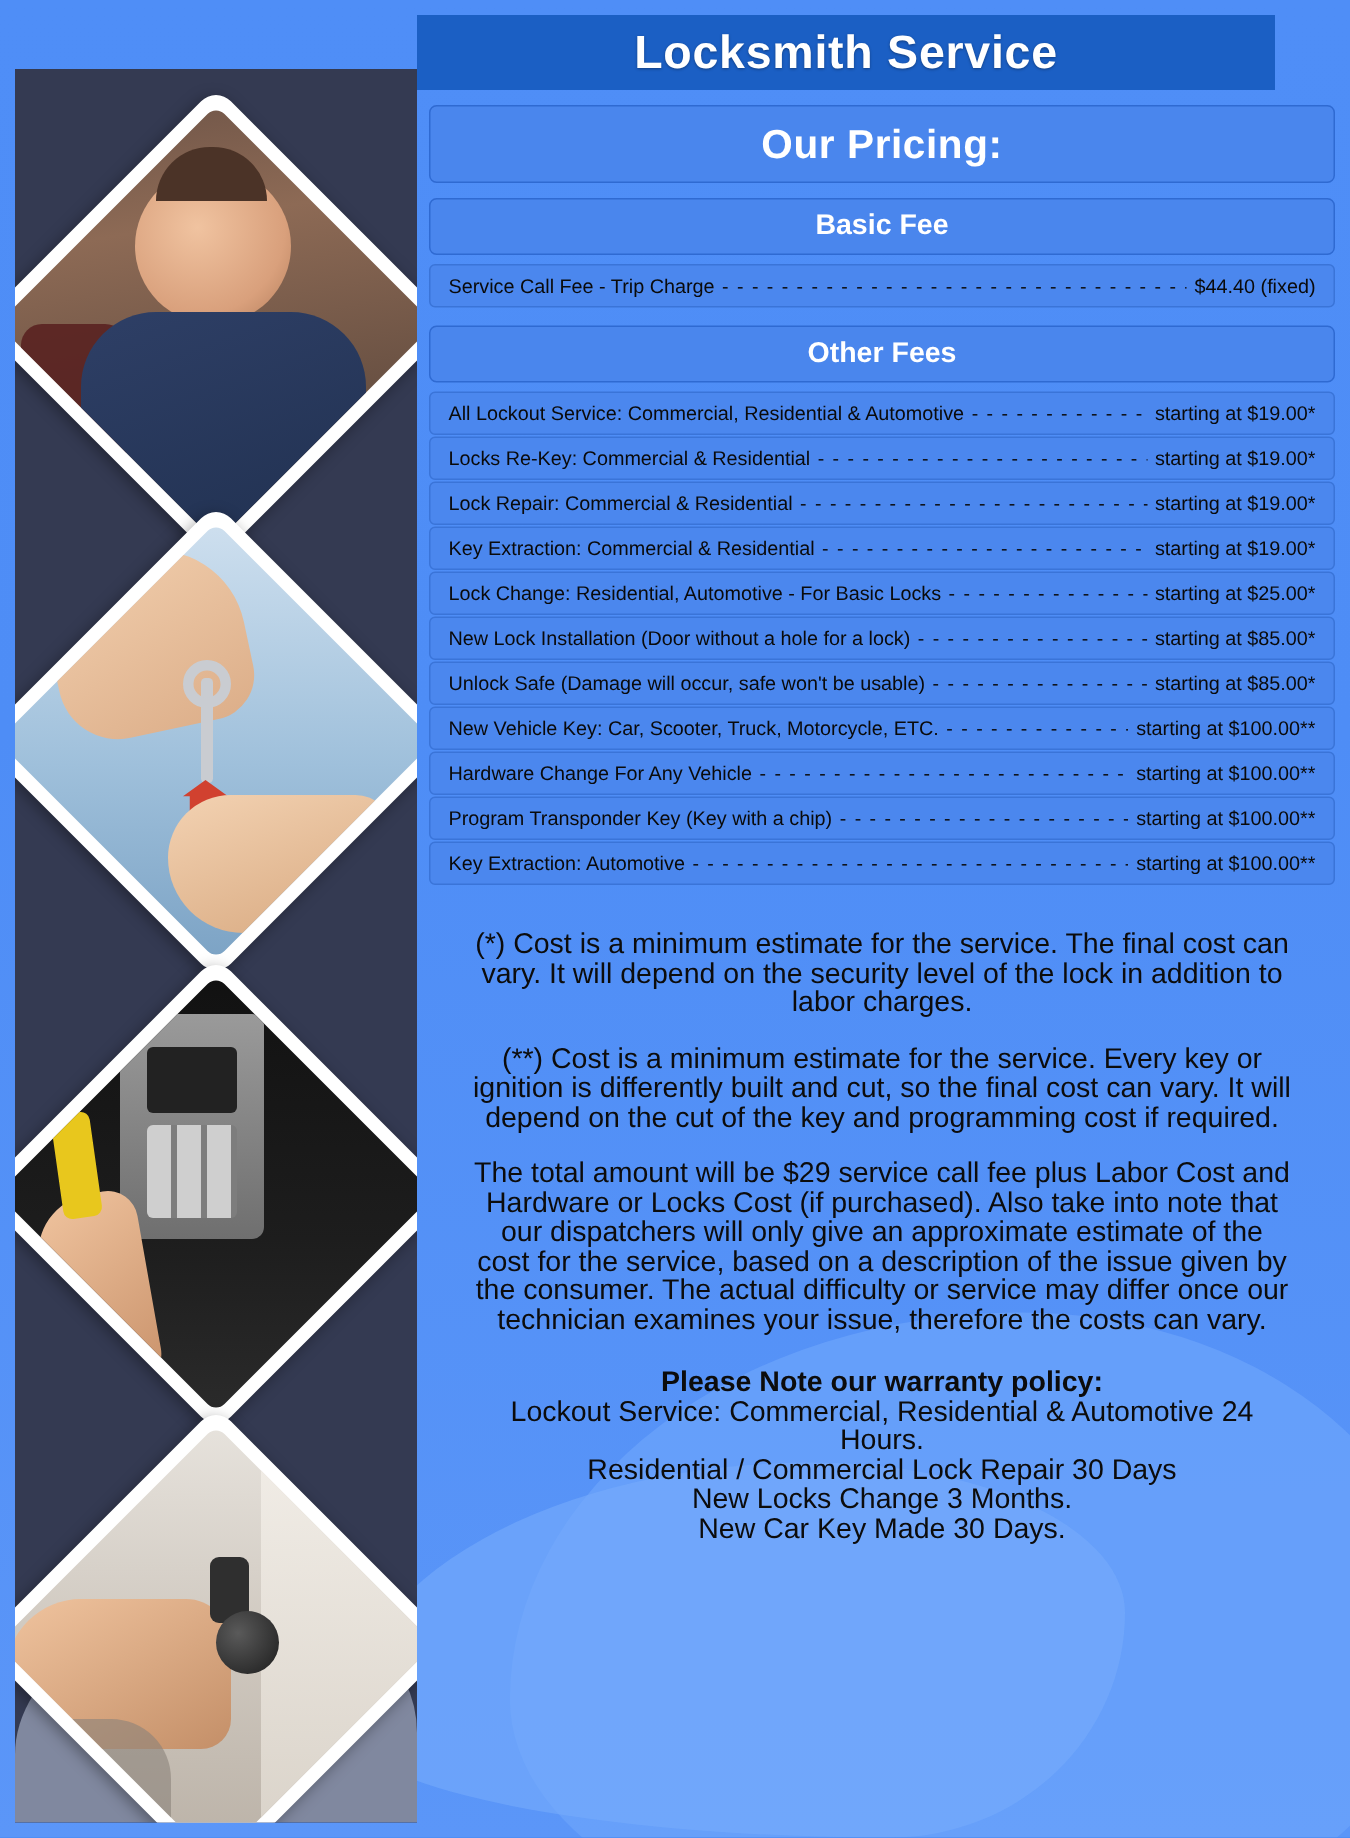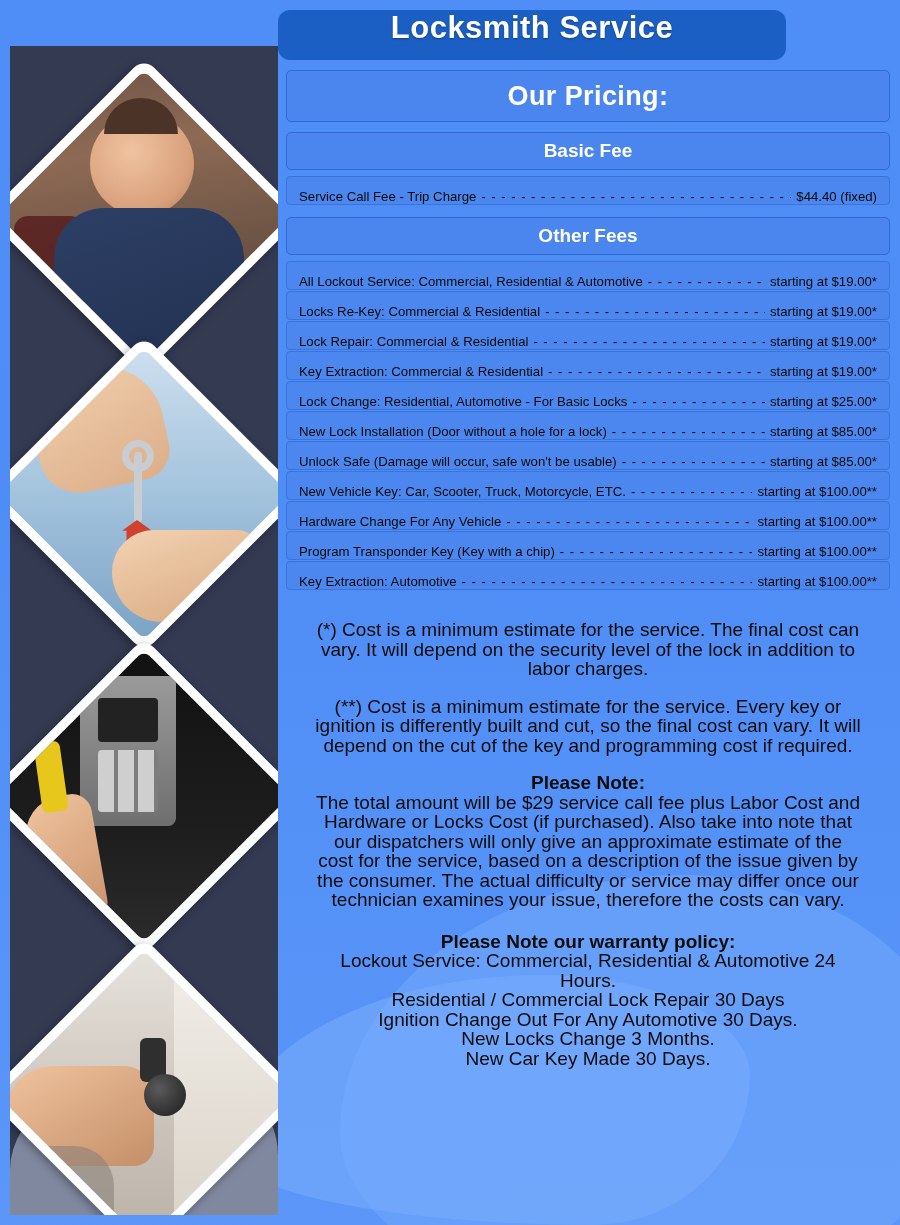--- a/index.html
+++ b/index.html
@@ -38,27 +38,27 @@
     background: #77acfc;
     border-radius: 60% 40% 30% 70% / 70% 40% 60% 30%;
     opacity: .6;
     pointer-events: none;
   }
   
   .header {
     position: absolute;
     left: 278px;
     top: 10px;
-    width: 508px;
+    width: 572px;
     height: 50px;
     background: #1b5fc4;
     display: flex;
+    align-items: center;
     justify-content: center;
     z-index: 5;
-    border-radius: 12px;
   }
   .header .title {
     color: #ffffff;
     font-size: 31px;
     font-weight: bold;
     letter-spacing: .5px;
     text-shadow: 0 1px 2px rgba(0,0,0,.35);
   }
   
   .left-col {
@@ -218,21 +218,21 @@
     font-weight: bold;
     color: #ffffff;
   }
   .row {
     background: #4b87ee;
     border: 1px solid #3a74d8;
     border-radius: 4px;
     height: 29px;
     margin-bottom: 1px;
     display: flex;
-    align-items: flex-end;
+    align-items: center;
     padding: 0 12px;
     font-size: 13.2px;
     color: #0a0a0a;
     white-space: nowrap;
     overflow: hidden;
   }
   .row .lbl { flex: 0 0 auto; }
   .row .dots {
     flex: 1 1 auto;
     overflow: hidden;
@@ -394,24 +394,22 @@
     </div>
     <div class="row">
       <span class="lbl">Key Extraction: Automotive</span>
       <span class="dots">- - - - - - - - - - - - - - - - - - - - - - - - - - - - - - - - - - - - - - - - - - - - - -</span>
       <span class="val">starting at $100.00**</span>
     </div>
 
     <div class="notes">
       <p>(*) Cost is a minimum estimate for the service. The final cost can vary. It will depend on the security level of the lock in addition to labor charges.</p>
       <p>(**) Cost is a minimum estimate for the service. Every key or ignition is differently built and cut, so the final cost can vary. It will depend on the cut of the key and programming cost if required.</p>
-      <p class="heading tight">Please Note:</p>
       <p>The total amount will be $29 service call fee plus Labor Cost and Hardware or Locks Cost (if purchased). Also take into note that our dispatchers will only give an approximate estimate of the cost for the service, based on a description of the issue given by the consumer. The actual difficulty or service may differ once our technician examines your issue, therefore the costs can vary.</p>
       <p class="warranty-heading tight">Please Note our warranty policy:</p>
       <p class="tight">Lockout Service: Commercial, Residential &amp; Automotive 24 Hours.</p>
       <p class="tight">Residential / Commercial Lock Repair 30 Days</p>
-      <p class="tight">Ignition Change Out For Any Automotive 30 Days.</p>
       <p class="tight">New Locks Change 3 Months.</p>
       <p class="tight">New Car Key Made 30 Days.</p>
     </div>
 
   </div>
 </div>
 
 </body></html>

